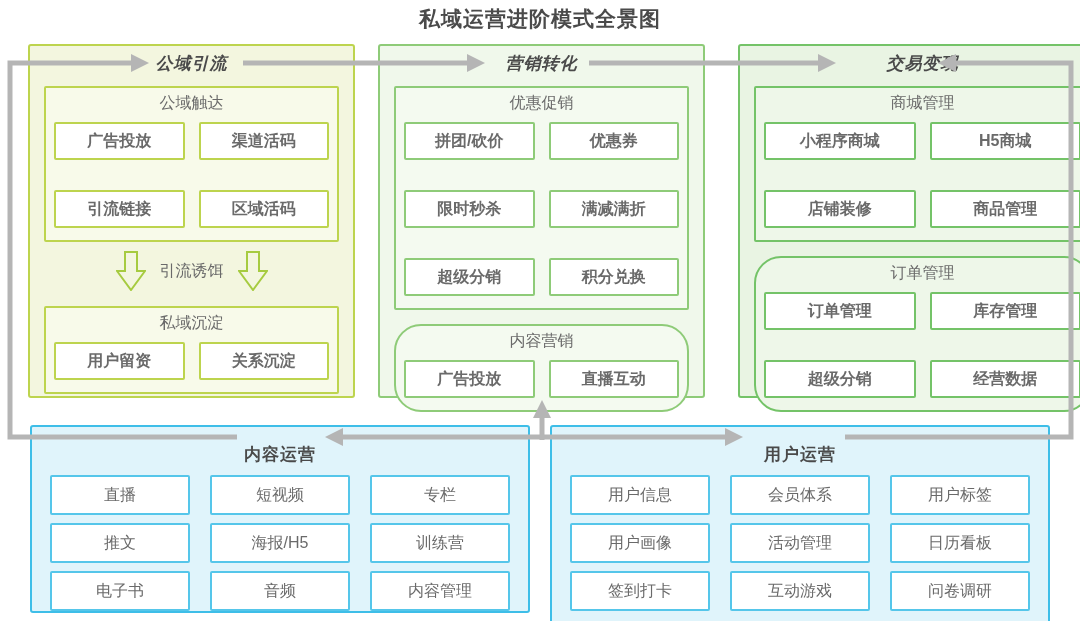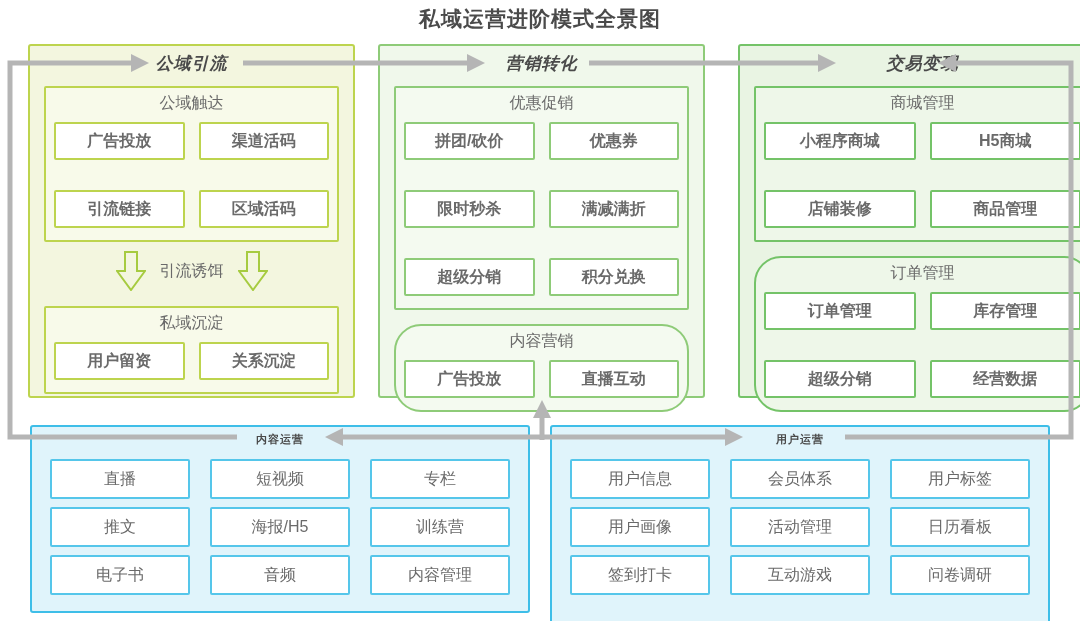--- a/index.html
+++ b/index.html
@@ -16,22 +16,22 @@
   #stage2 { left:378px; top:44px; width:327px; height:354px; background:var(--stage2_bg); border-color:var(--stage2_border); }
   #stage3 { left:728px; top:44px; width:369px; height:354px; background:var(--stage3_bg); border-color:var(--stage3_border);margin-left:10px; }
   #contentOps { left:30px;  top:425px; width:500px; height:188px; background:var(--bottom_bg); border-color:var(--bottom_border); }
   #userOps    { left:550px; top:425px; width:500px; height:229px; background:var(--bottom_bg); border-color:var(--bottom_border); }
 
   .panel-header {
     height:34px; display:flex; align-items:center; justify-content:center;
     font-size:17px; font-weight:bold; color:var(--title_text); letter-spacing:1px;font-style:italic;
   }
   .bottom-header {
-    padding-top:0; text-align:center;
-    font-size:11px; font-weight:bold; color:var(--title_text); letter-spacing:1px; line-height:24px;
+    padding-top:16px; text-align:center;
+    font-size:17px; font-weight:bold; color:var(--title_text); letter-spacing:1px; line-height:24px;
   }
   .sub-box { border:2px solid; border-radius:2px; margin:6px 14px 0; padding:4px 8px 12px; box-sizing:border-box; }
   #stage1 .sub-box { background:var(--stage1_sub_bg); border-color:var(--stage1_border); }
   #stage2 .sub-box { background:var(--stage2_sub_bg); border-color:var(--stage2_border); }
   #stage3 .sub-box { background:var(--stage3_sub_bg); border-color:var(--stage3_border); }
   .mt14 { margin-top:14px !important;border-radius:27px; }
   .sub-title { text-align:center; font-size:16px; color:var(--item_text); line-height:22px; padding:0 0 8px; }
 
   .grid2 { display:grid; grid-template-columns:1fr 1fr; gap:30px 14px;font-weight:bold; }
   .grid3 { display:grid; grid-template-columns:repeat(3,1fr); gap:8px 20px; margin:8px 18px 0; }

